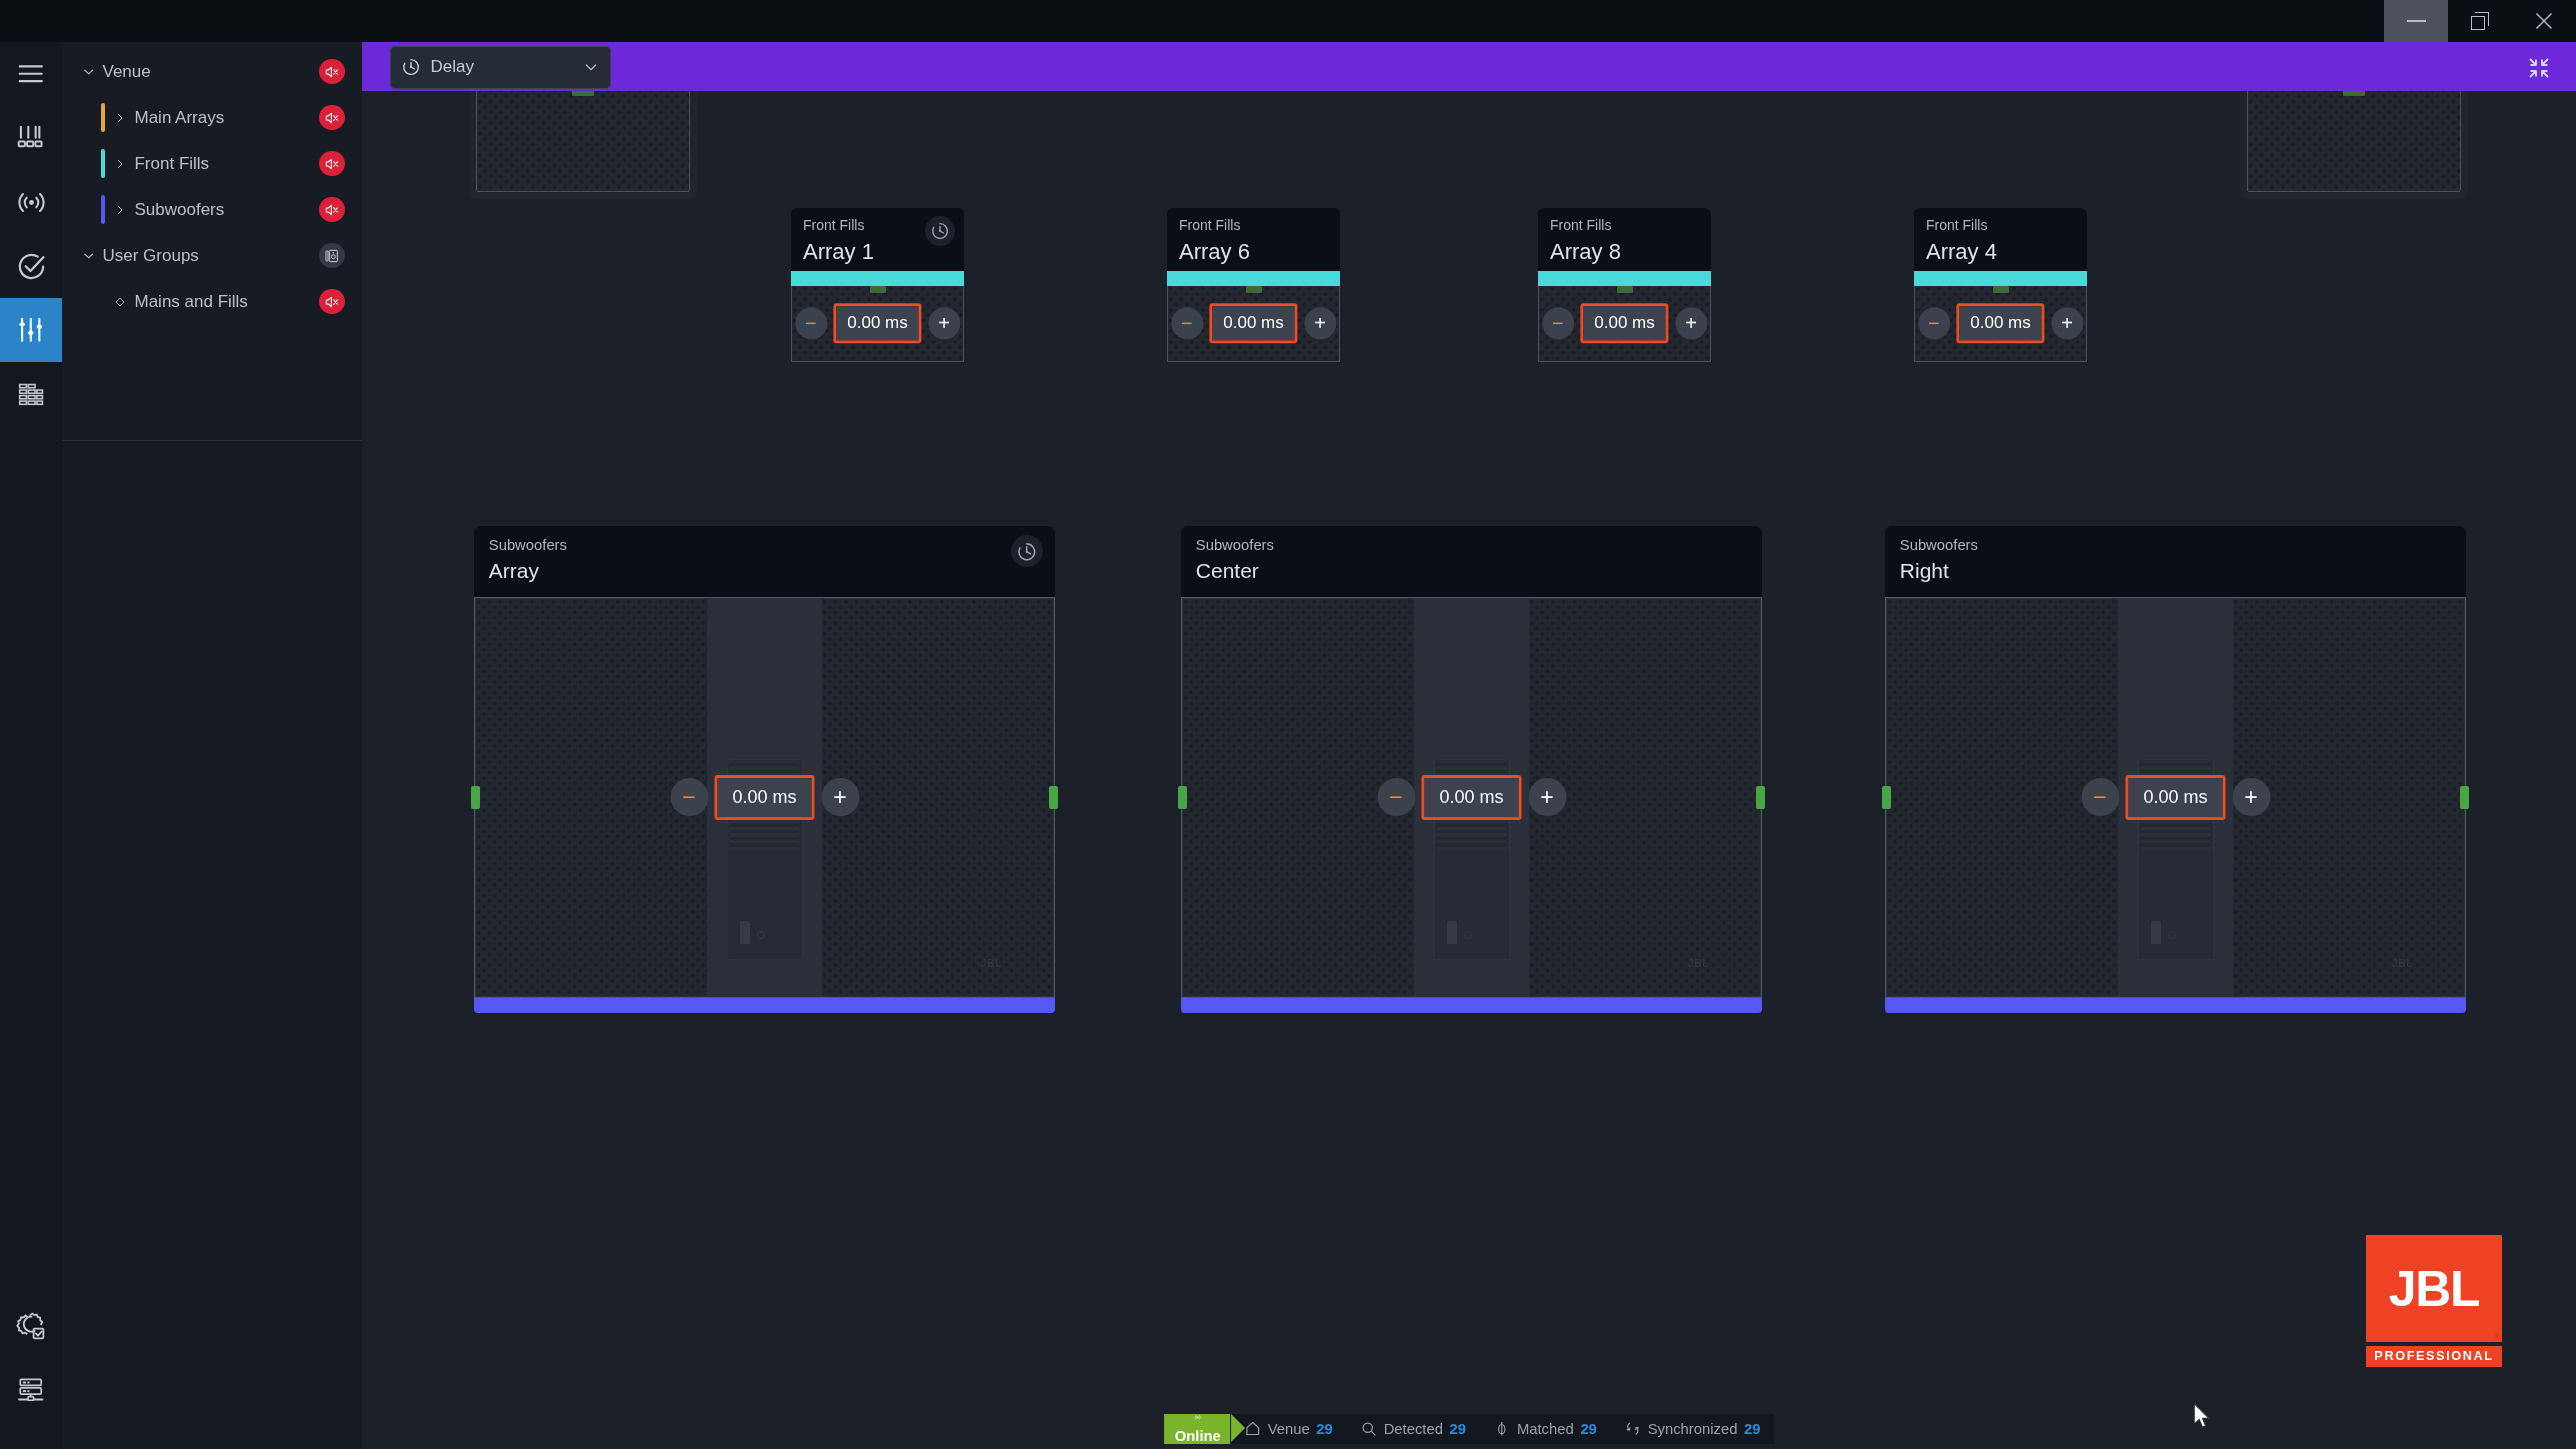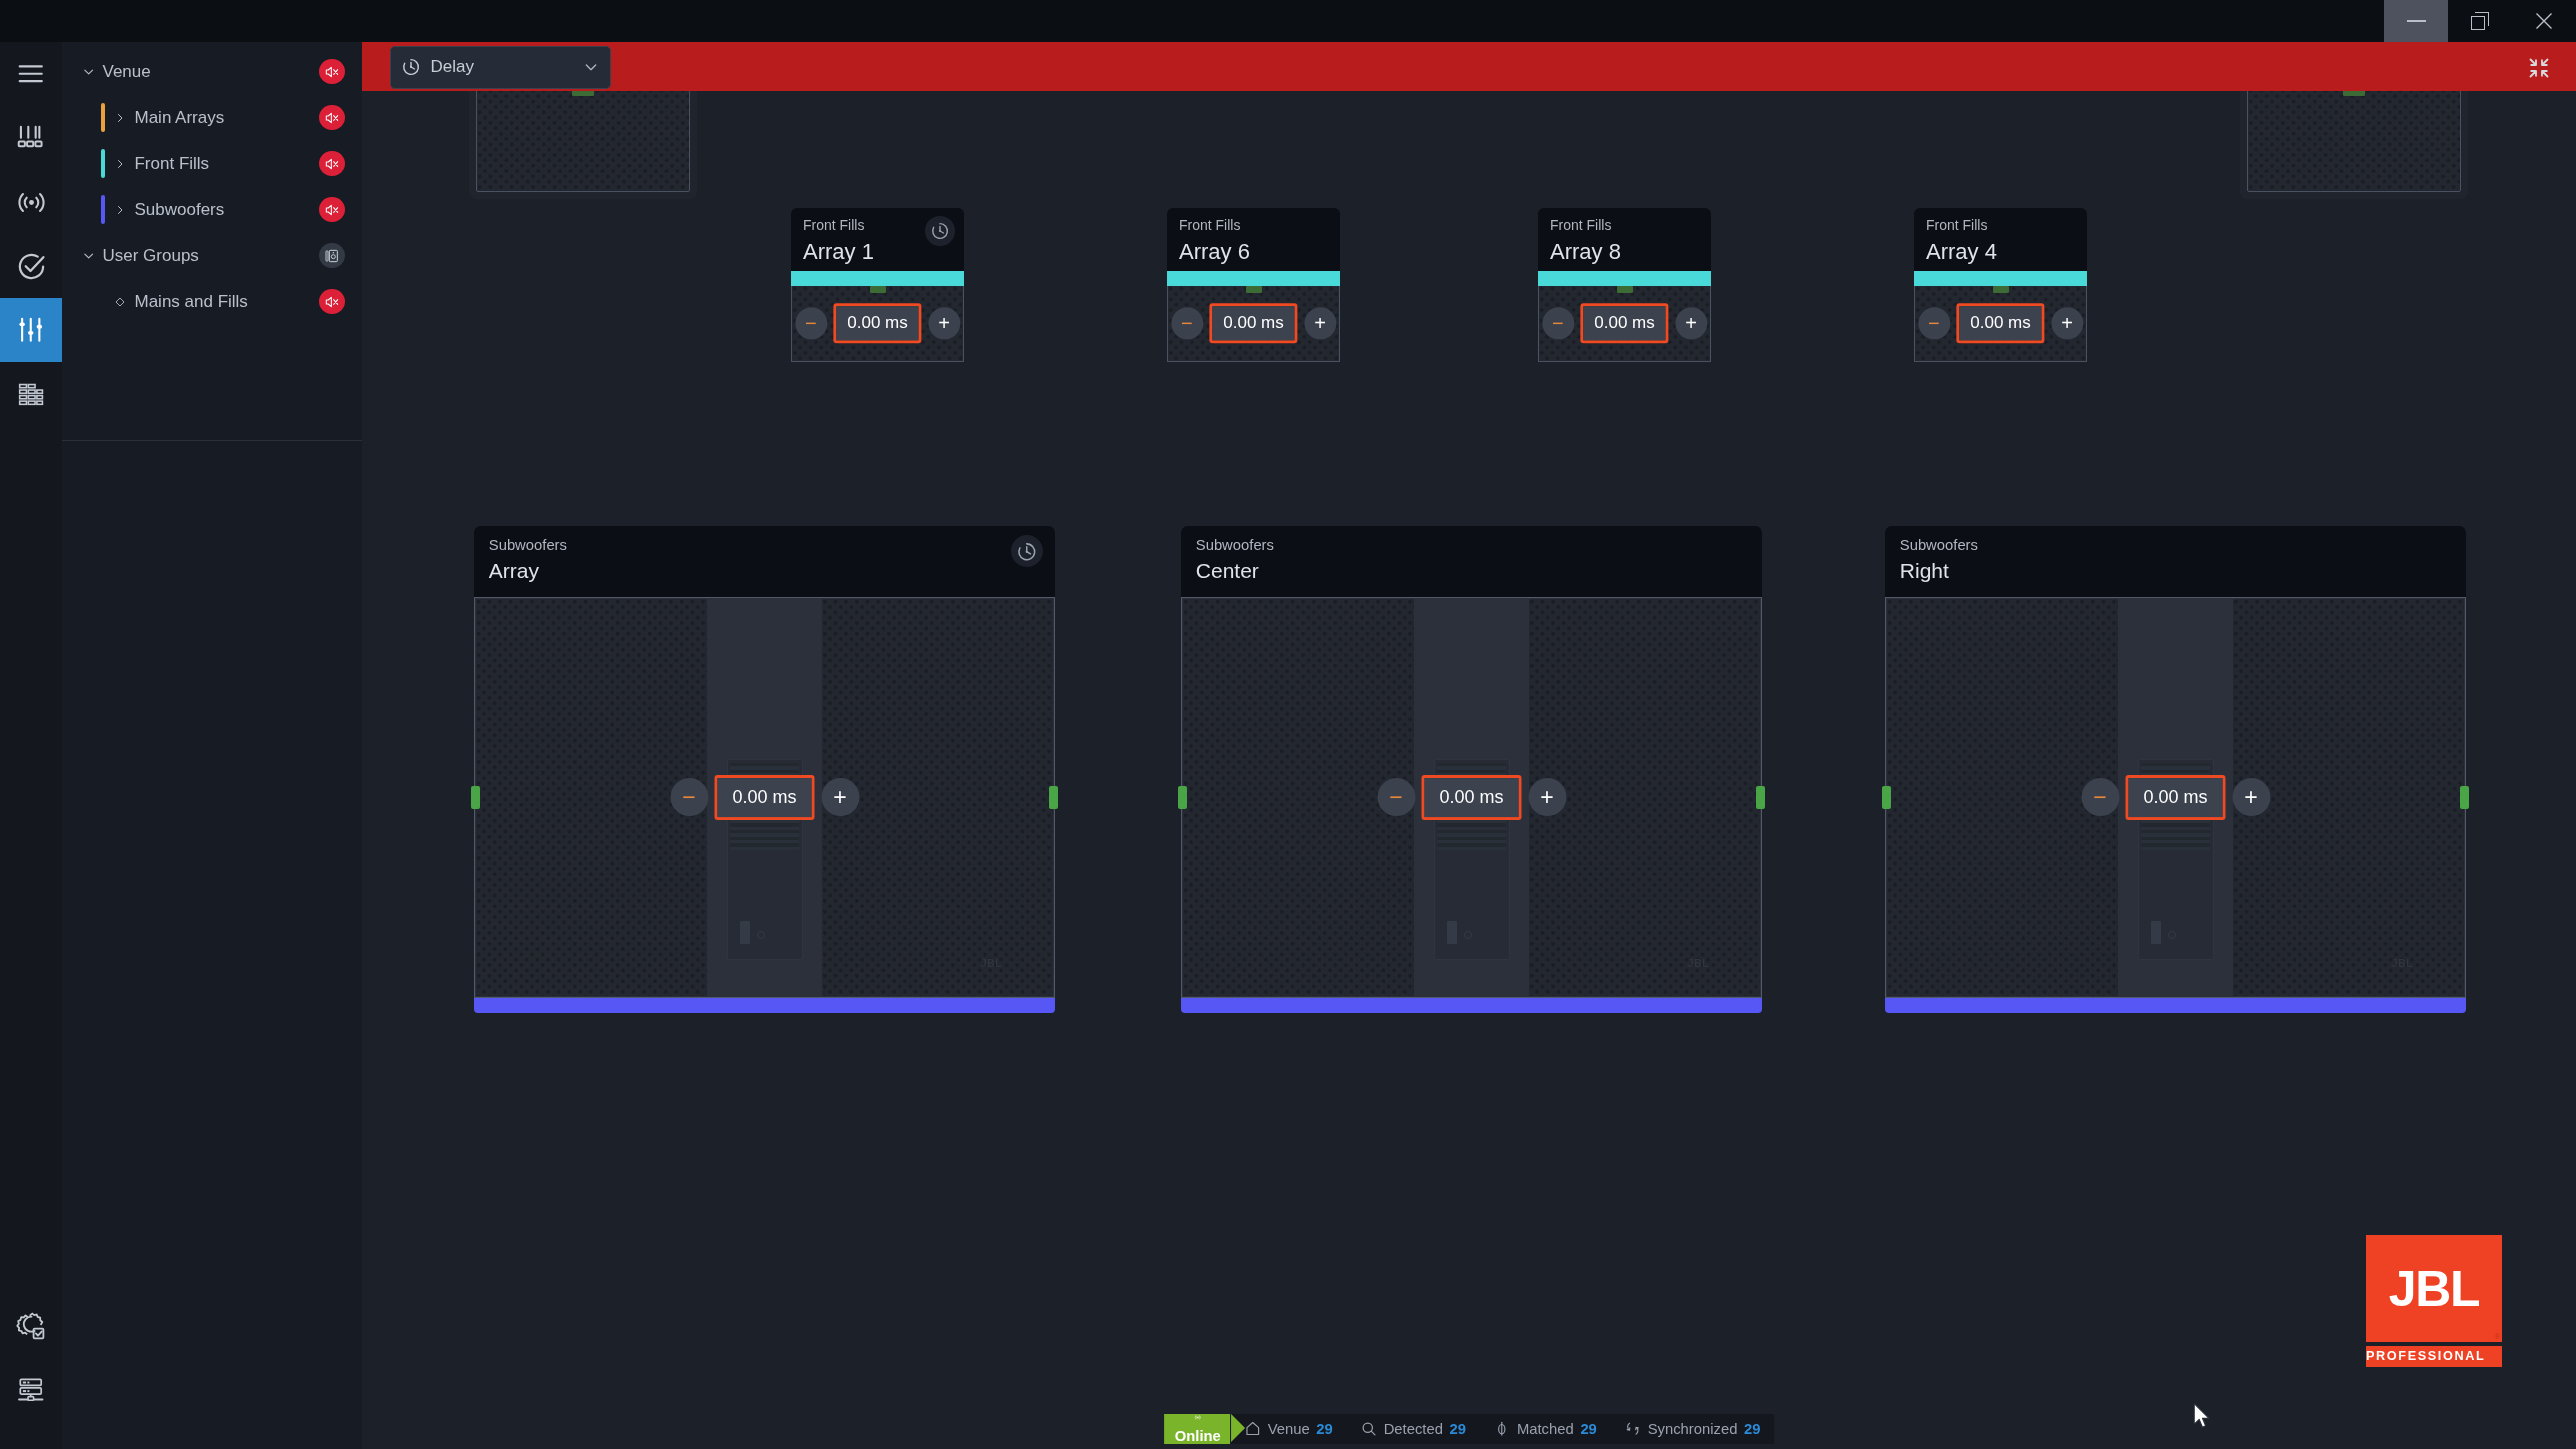--- a/index.html
+++ b/index.html
@@ -102,21 +102,21 @@
     display: flex; align-items: center; justify-content: center;
   }
   .groups-divider {
     position: absolute; left: 0; top: 398px; width: 301px; height: 0.7px;
     background: #2a2f3a;
   }
 
   
   .toolbar {
     position: absolute; left: 362px; top: 42px; width: 2214px; height: 50px;
-    background: #b91c1c;
+    background: #6d28d9;
     display: flex; align-items: center;
   }
   .mode-select {
     margin-left: 27.5px;
     width: 221px; height: 43px;
     background: #262c37; border: 0.7px solid #3b424f; border-radius: 4.7px;
     display: flex; align-items: center; padding: 0 10.7px;
   }
   .mode-select-label { font-size: 17px; color: #c7cdd6; flex: 1; margin-left: 9.4px; }
   .collapse-btn {
@@ -271,21 +271,21 @@
   }
   .jbl-text {
     color: #ffffff; font-size: 50px; font-weight: bold;
     letter-spacing: -1.3px; font-family: "Liberation Sans", sans-serif;
   }
   .jbl-reg {
     position: absolute; right: 2px; bottom: 1.3px; font-size: 7.4px; color: #c73218;
   }
   .jbl-prof {
     background: #ef4123; height: 21.5px; margin-top: 3.4px;
-    display: flex; align-items: center; 
+    display: flex; align-items: center; justify-content: center;
   }
   .jbl-prof span {
     color: #ffffff; font-size: 12.7px; font-weight: bold; letter-spacing: 1.6px;
   }
 
   
   .statusbar {
     position: absolute; left: 362px; bottom: 0; width: 2214px; height: 40px;
     background: #1b2029;
     display: flex; align-items: center;

